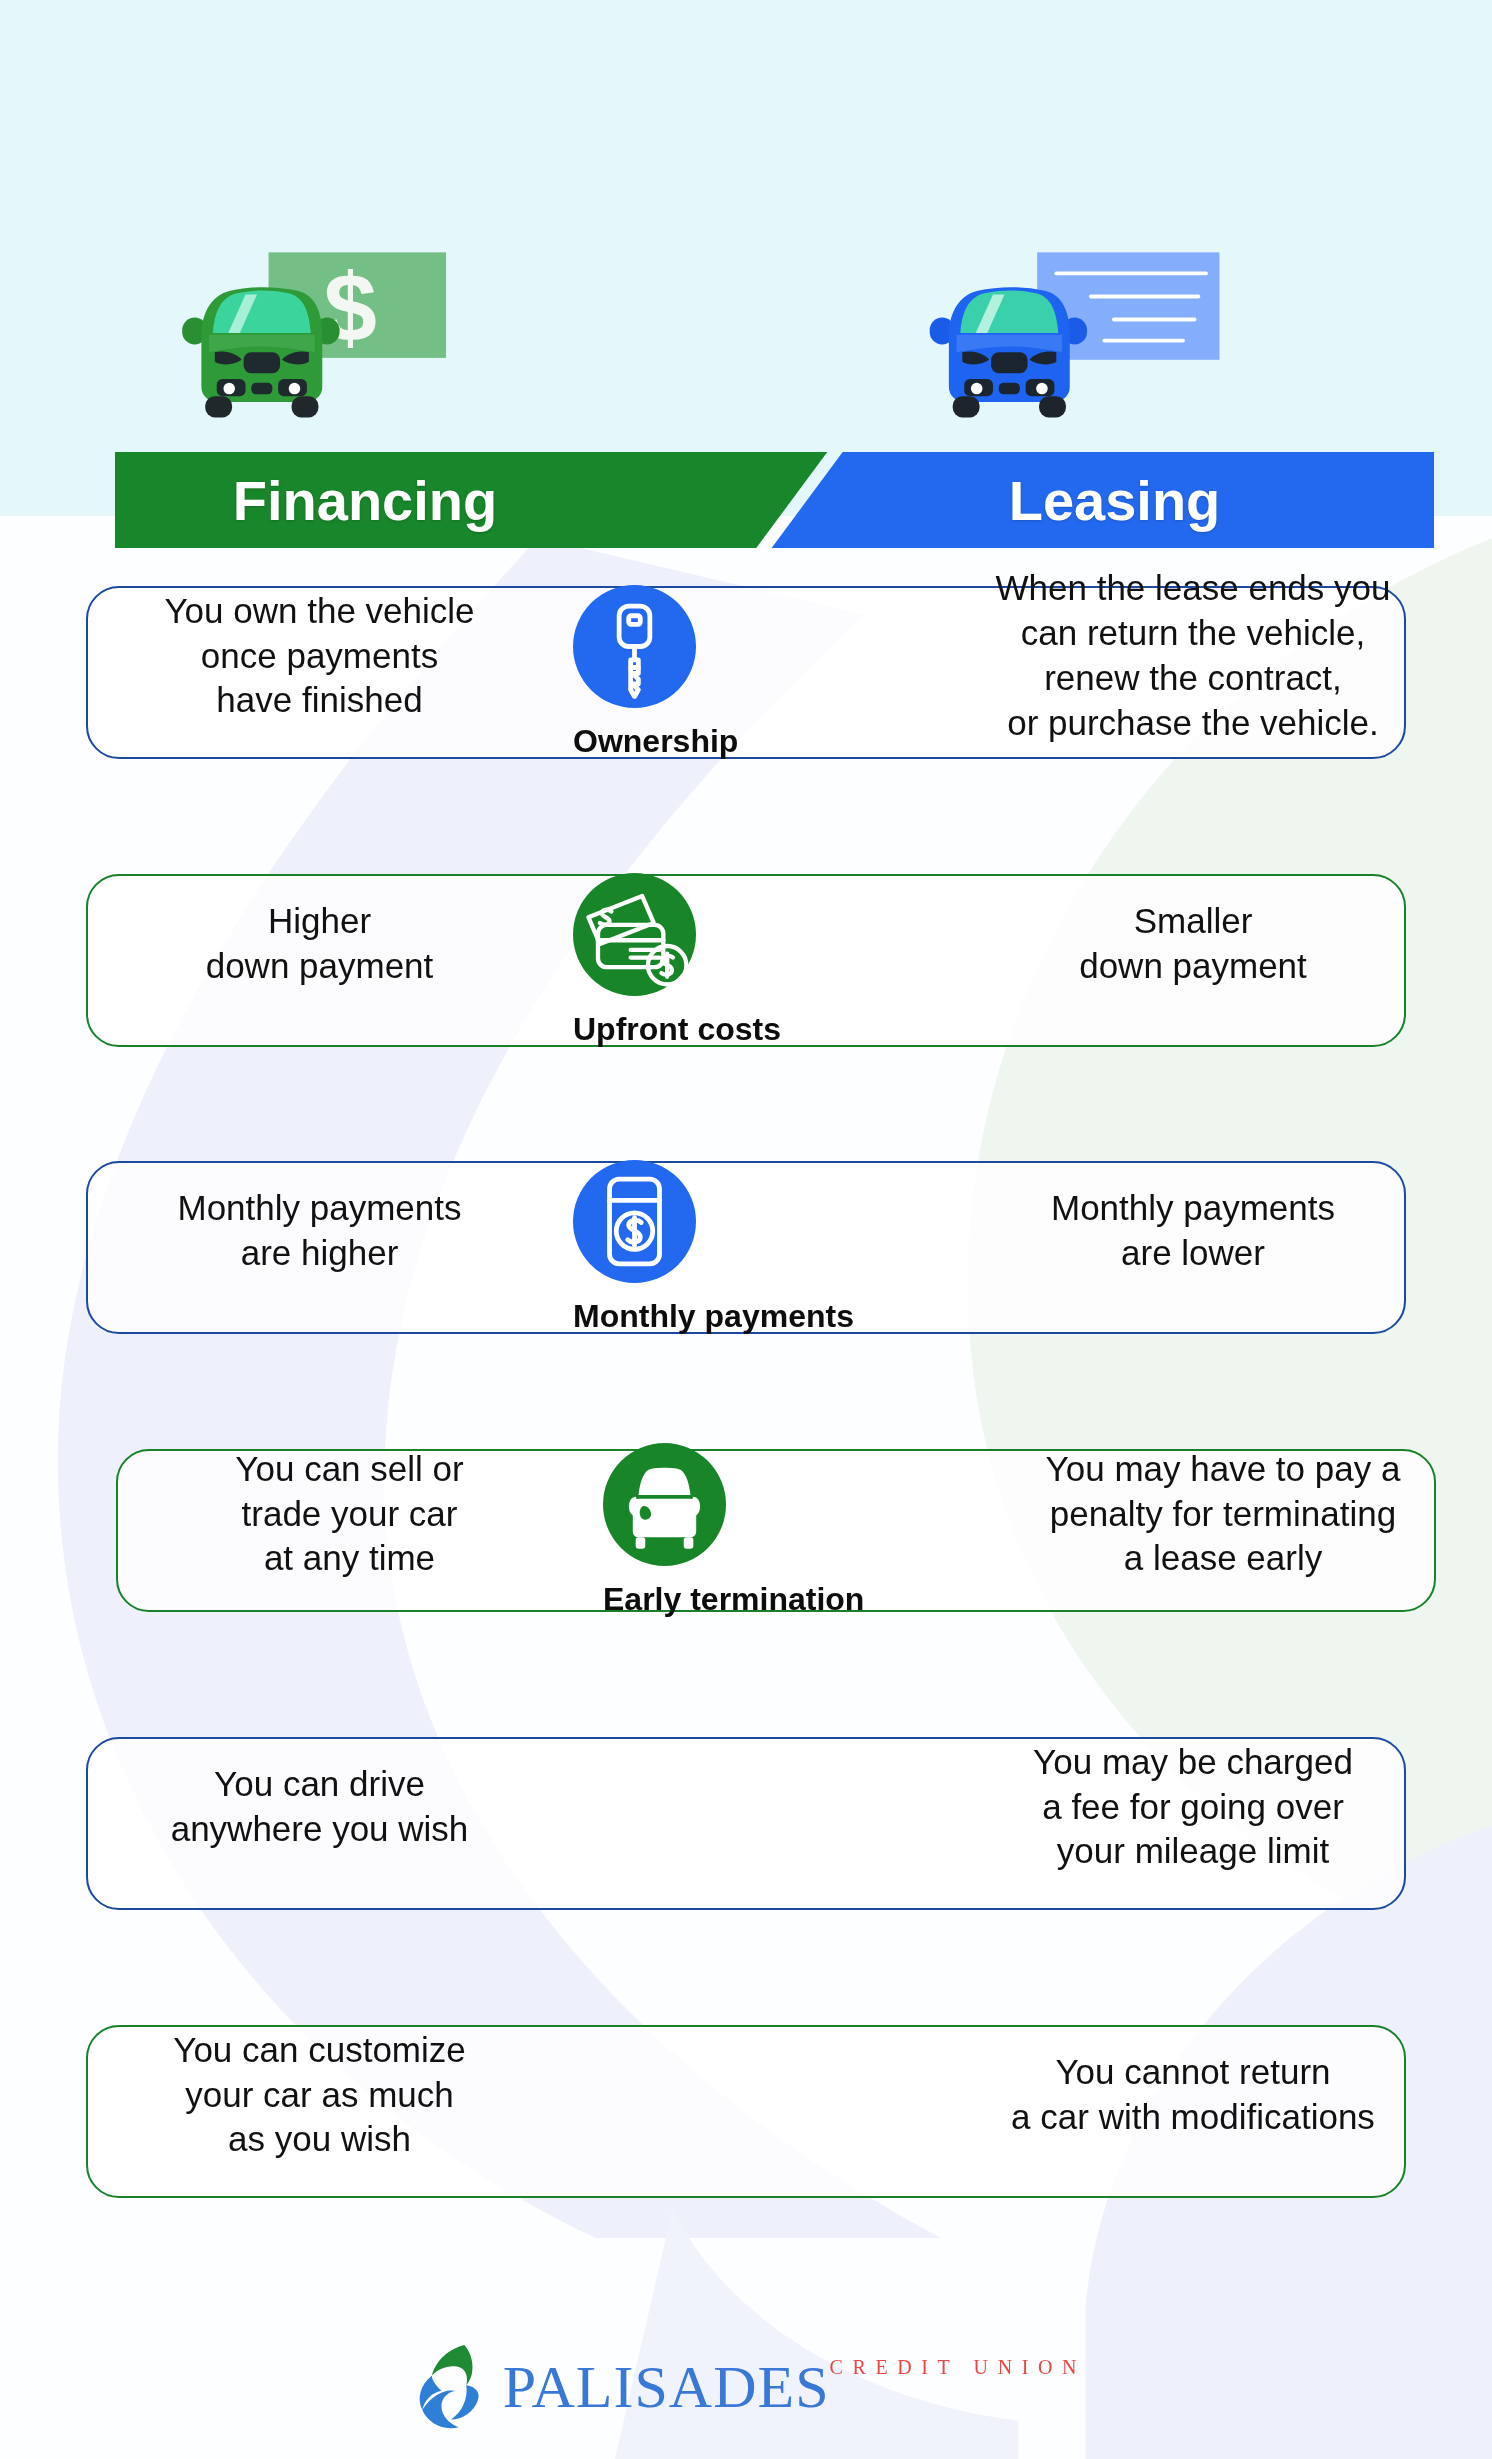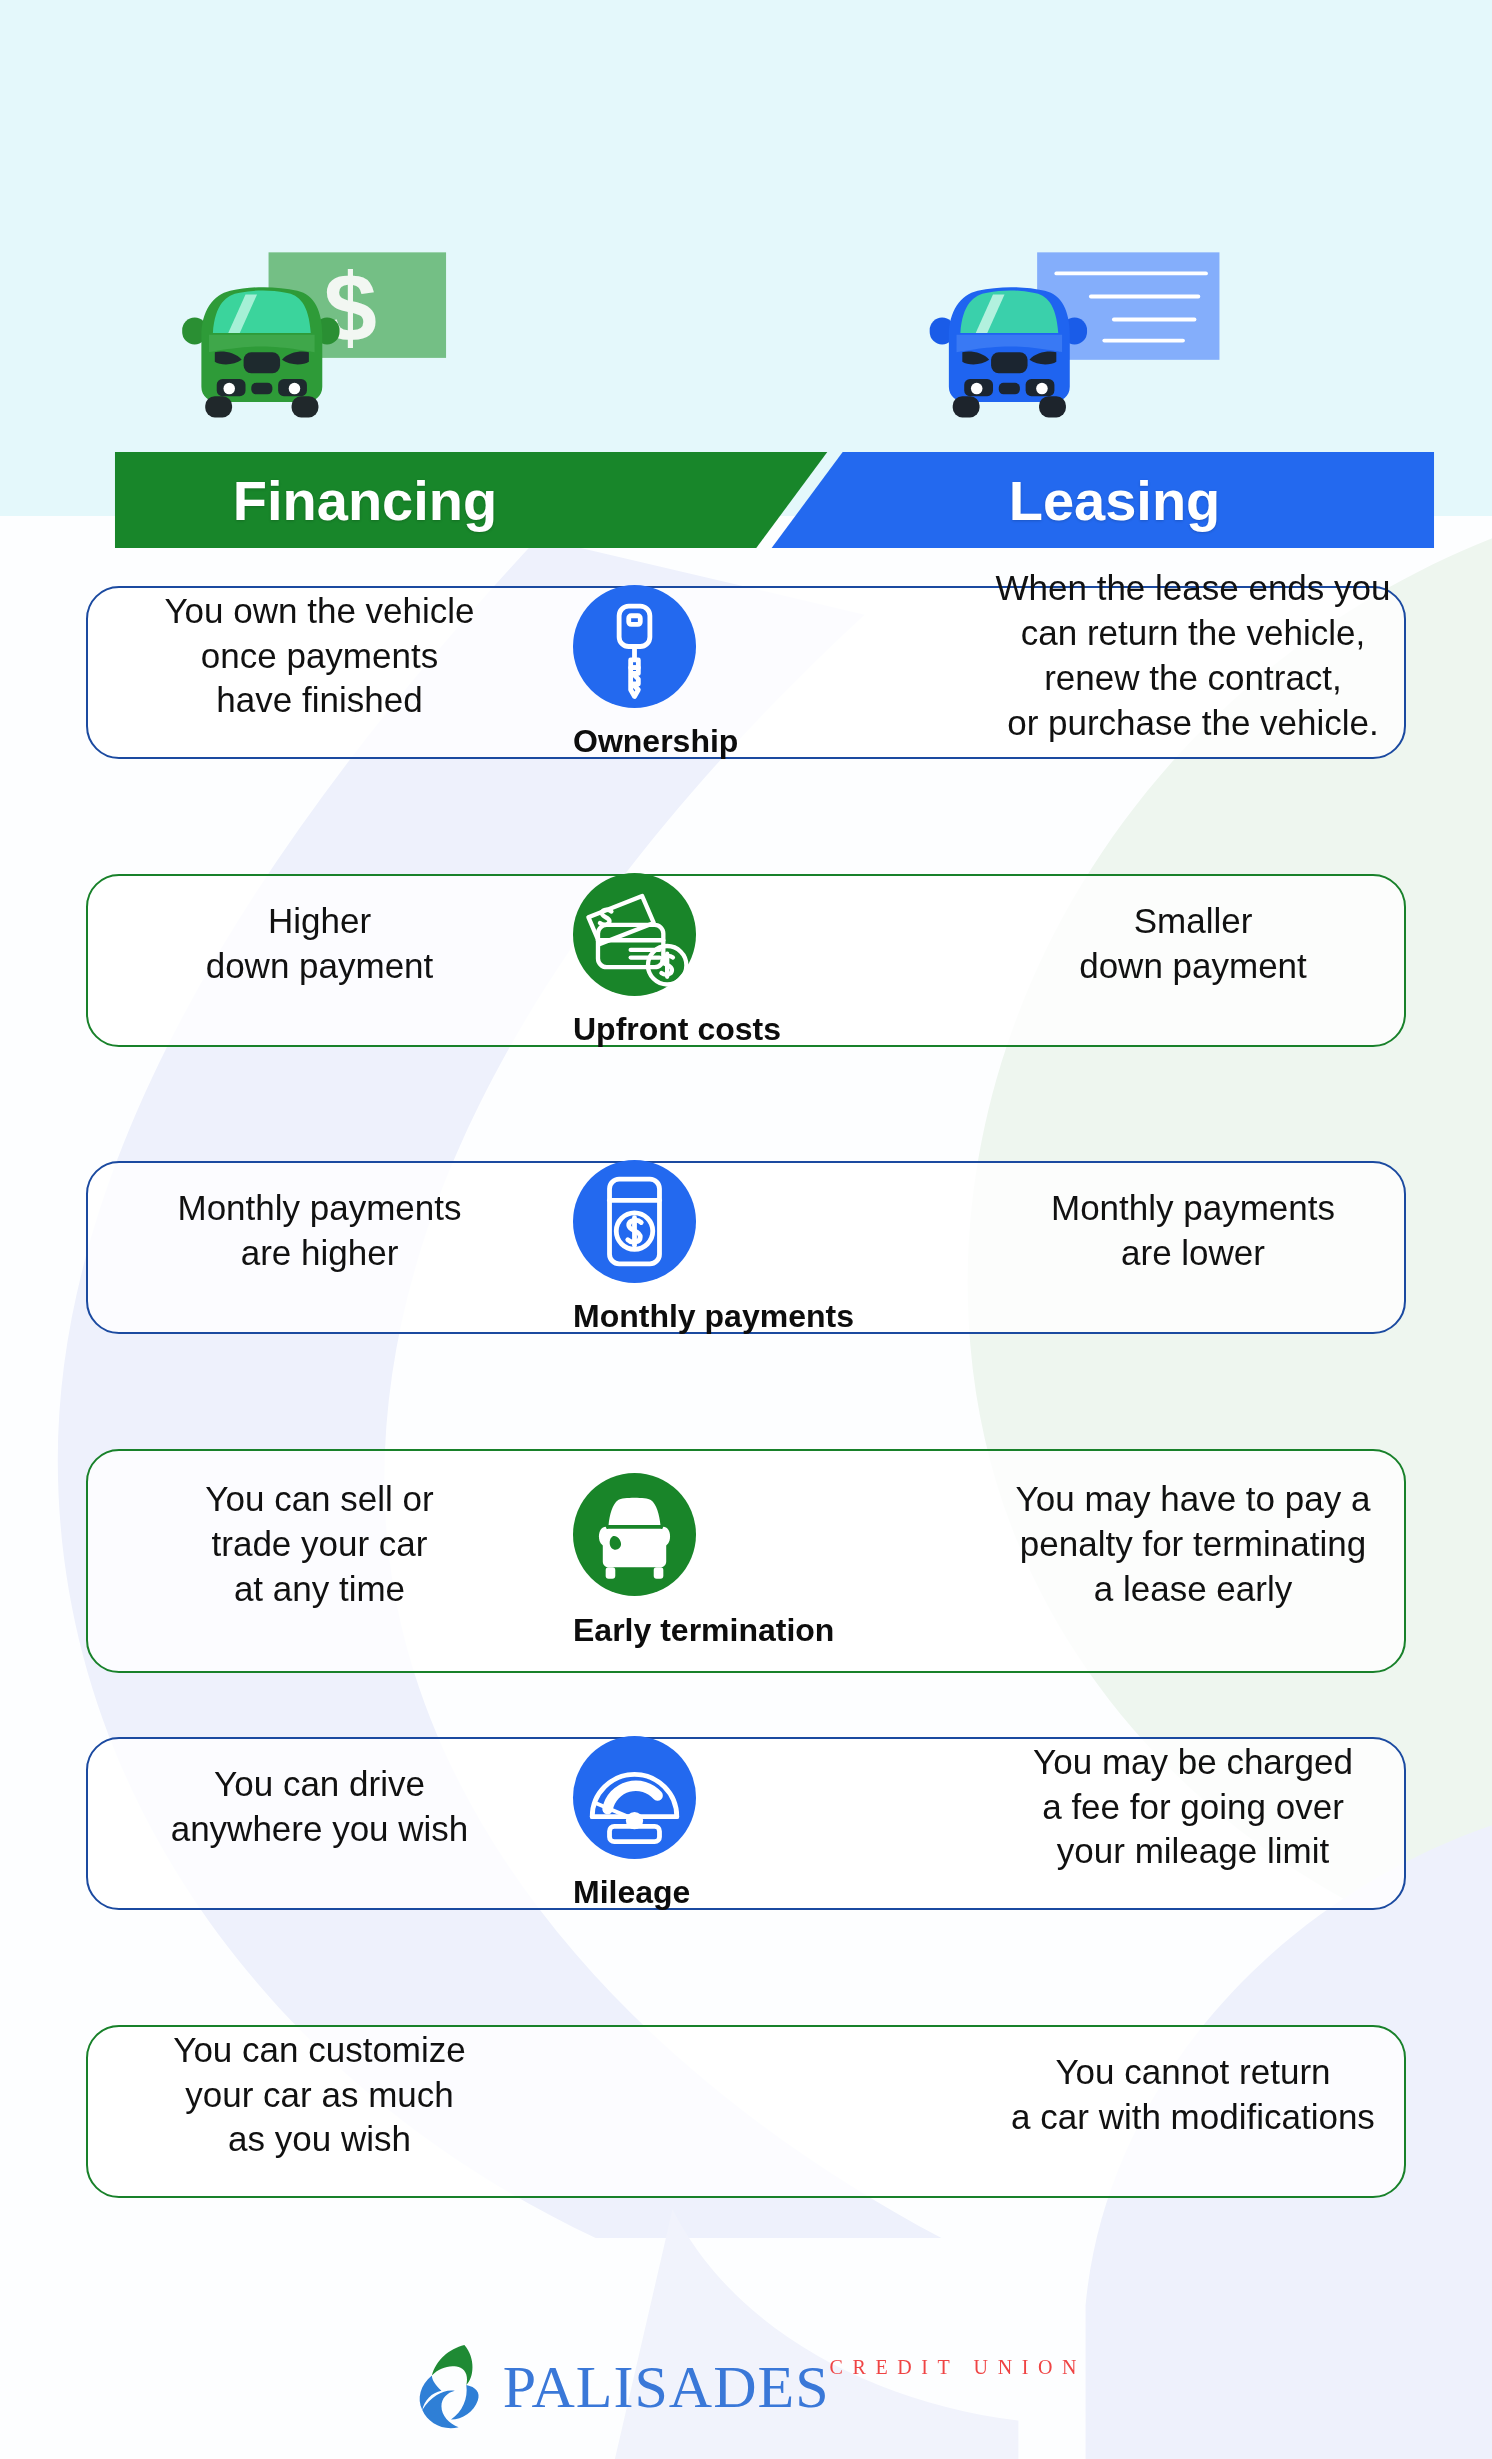--- a/index.html
+++ b/index.html
@@ -303,21 +303,21 @@
             <line x1="64" y1="60" x2="64" y2="89"></line>
           </g>
         </svg>
       </div>
       <div class="card-label">Monthly payments</div>
     </div>
     <div class="card-col right" style="white-space:pre-line">Monthly payments
 are lower</div>
   </div>
 
-  <div class="card green" style="top:1449px; height:224px;">
+  <div class="card green" style="top:1449px; height:163px;margin-left:30px;">
     <div class="card-col left" style="white-space:pre-line">You can sell or
 trade your car
 at any time</div>
     <div class="card-center">
       <div class="icon-circle green">
         <svg width="123" height="123" viewBox="0 0 128 128" xmlns="http://www.w3.org/2000/svg">
           <g fill="#ffffff">
             <path d="M47 28 C52 25 76 25 81 28 C87 32 90 44 91 54 L37 54 C38 44 41 32 47 28 Z
                      M52 33 C56 31 72 31 76 33 C80 36 82 44 83 50 L45 50 C46 44 48 36 52 33 Z"></path>
             <path d="M34 56 C30 56 27 60 27 66 C27 72 30 76 34 76 L36 76 L36 60 Z"></path>
@@ -336,35 +336,20 @@
       <div class="card-label">Early termination</div>
     </div>
     <div class="card-col right" style="white-space:pre-line">You may have to pay a
 penalty for terminating
 a lease early</div>
   </div>
 
   <div class="card blue" style="top:1737px; height:173px;">
     <div class="card-col left" style="white-space:pre-line">You can drive
 anywhere you wish</div>
-    <div class="card-center">
-      <div class="icon-circle blue">
-        <svg width="123" height="123" viewBox="0 0 128 128" xmlns="http://www.w3.org/2000/svg">
-          <g fill="none" stroke="#ffffff" stroke-width="5" stroke-linejoin="round" stroke-linecap="round">
-            <path d="M20 84 A44 44 0 0 1 108 84"></path>
-            <line x1="20" y1="84" x2="108" y2="84"></line>
-            <path d="M36 76 A30 30 0 0 1 88 62" stroke-width="11"></path>
-            <path d="M24 70 L62 86" stroke-width="4"></path>
-            <rect x="38" y="94" width="52" height="16" rx="5"></rect>
-          </g>
-          <circle cx="64" cy="88" r="9" fill="#ffffff"></circle>
-        </svg>
-      </div>
-      <div class="card-label">Mileage</div>
-    </div>
     <div class="card-col right" style="white-space:pre-line">You may be charged
 a fee for going over
 your mileage limit</div>
   </div>
 
   <div class="card green" style="top:2025px; height:173px;">
     <div class="card-col left" style="white-space:pre-line">You can customize
 your car as much
 as you wish</div>
     <div class="card-col right" style="white-space:pre-line">You cannot return

